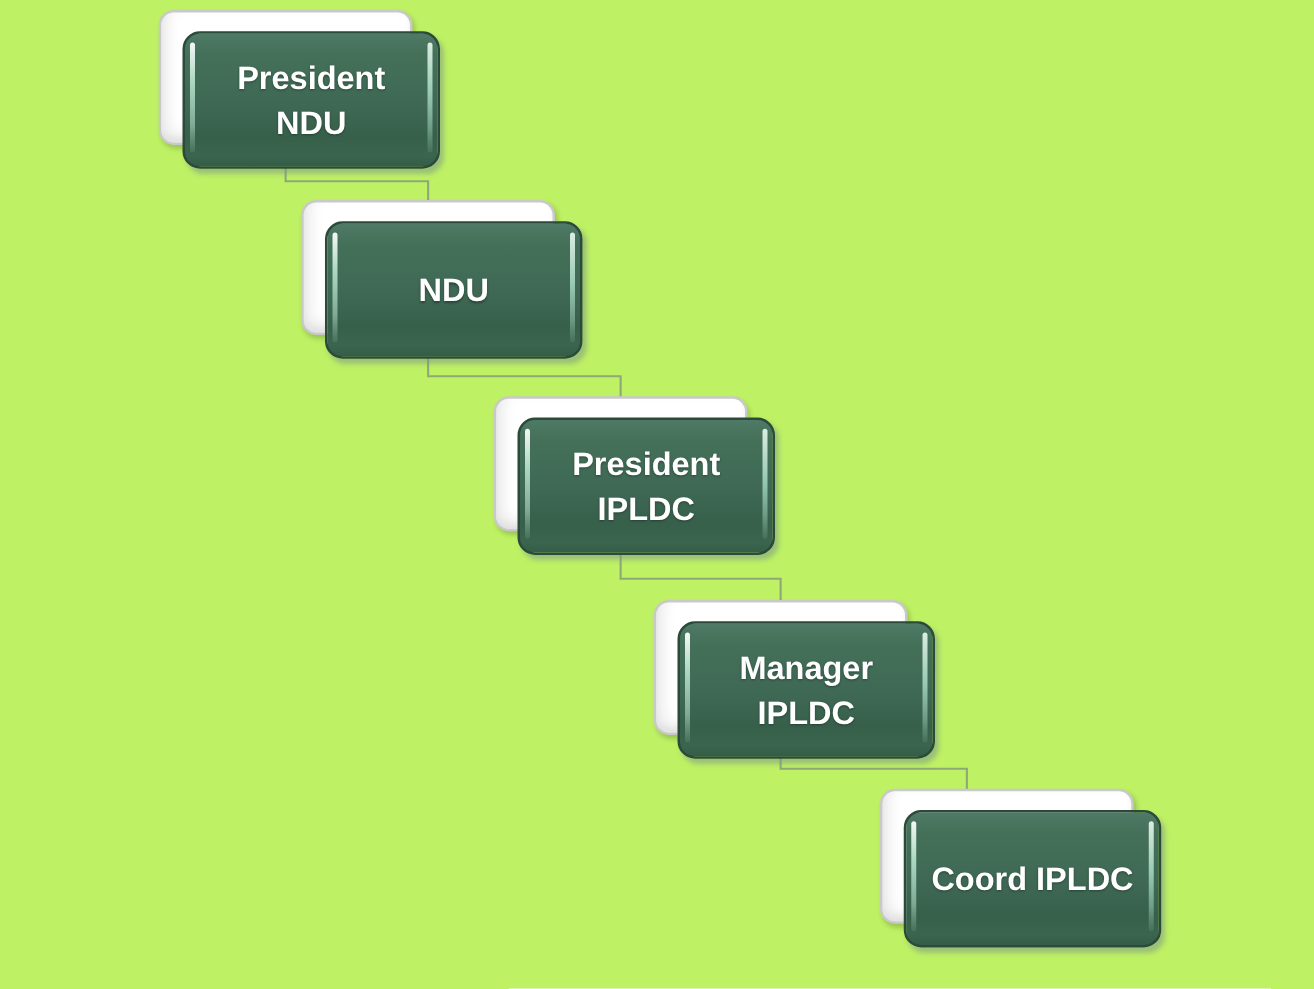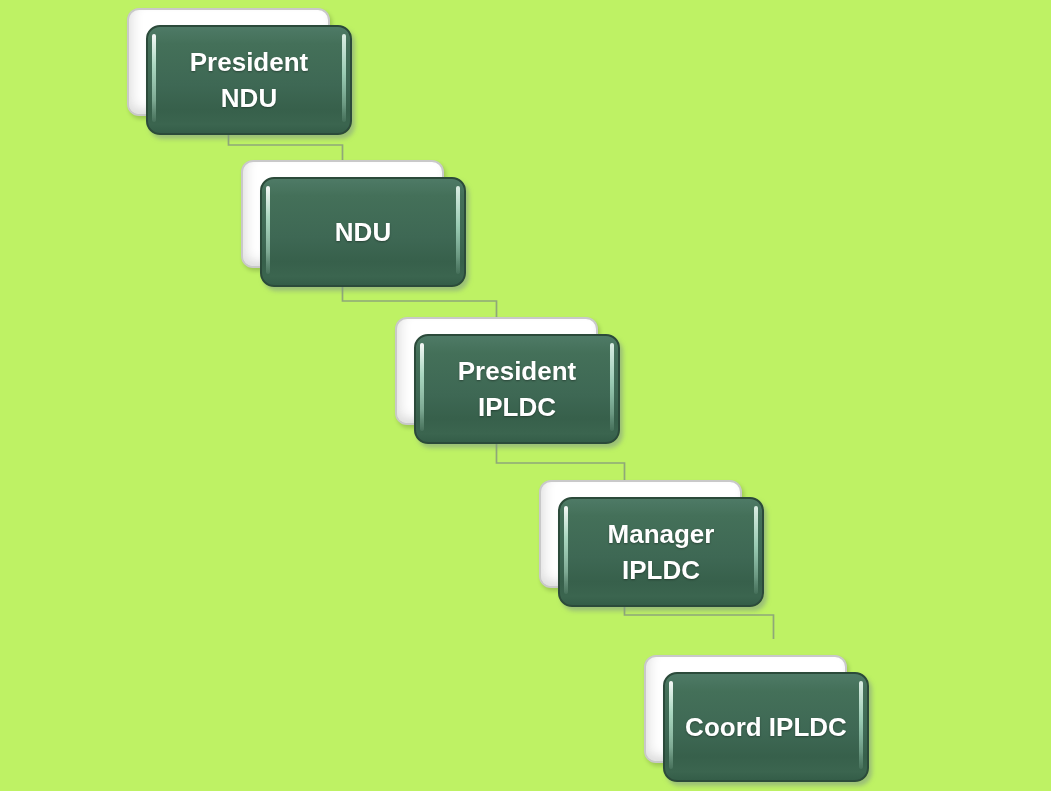--- a/index.html
+++ b/index.html
@@ -91,22 +91,22 @@
     line-height: 36px;
     text-align: center;
     text-shadow: 0 1px 2px rgba(0,0,0,0.35);
     white-space: nowrap;
     z-index: 3;
   }
   
   .node-0 { left: 127px; top: 8px; }
   .node-1 { left: 241px; top: 160px; }
   .node-2 { left: 395px; top: 317px; }
-  .node-3 { left: 523px; top: 480px; margin-left: 16px; }
-  .node-4 { left: 644px; top: 631px; margin-top: 24px; }
+  .node-3 { left: 523px; top: 480px; }
+  .node-4 { left: 704px; top: 631px; }
 </style>
 </head>
 <body>
 
 <div class="canvas">
 
   <svg class="connectors" viewBox="0 0 1051 791" xmlns="http://www.w3.org/2000/svg">
     <polyline points="228.5,134 228.5,145 342.5,145 342.5,168" fill="none" stroke-width="1.7" stroke="#8fa878"></polyline>
     <polyline points="342.5,286 342.5,301 496.5,301 496.5,325" fill="none" stroke-width="1.7" stroke="#8fa878"></polyline>
     <polyline points="496.5,443 496.5,463 624.5,463 624.5,488" fill="none" stroke-width="1.7" stroke="#8fa878"></polyline>

